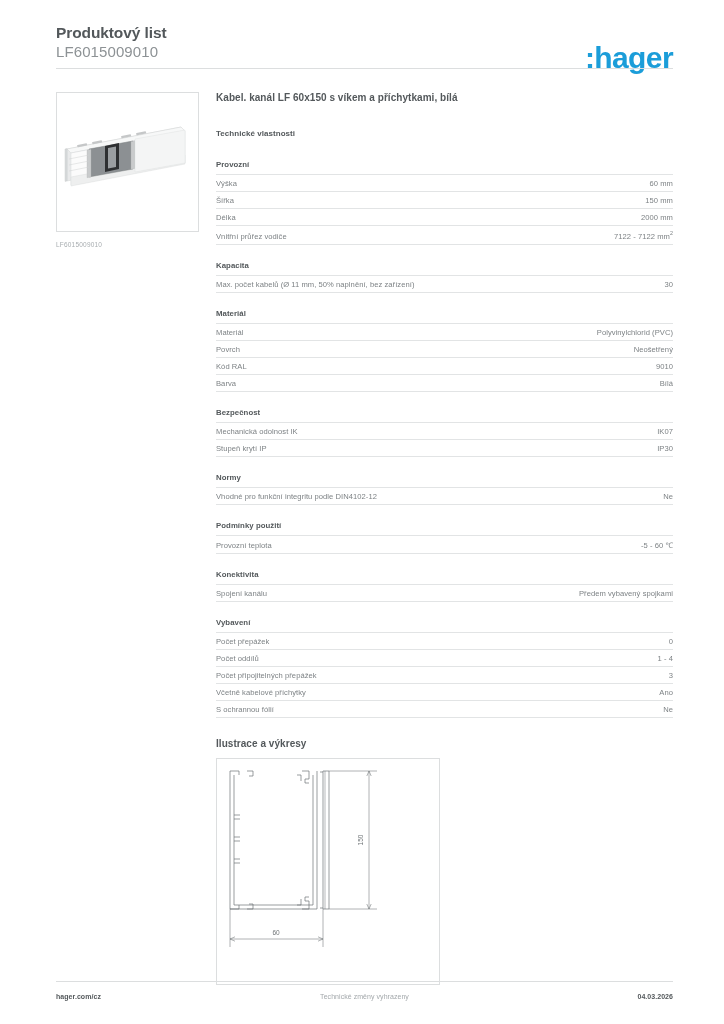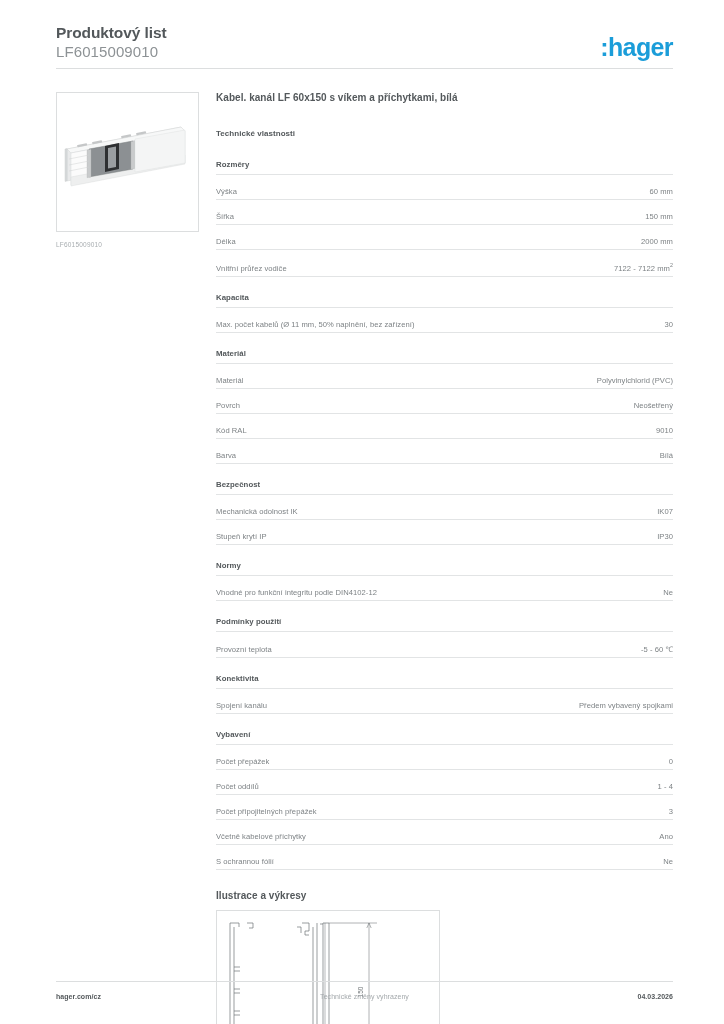--- a/index.html
+++ b/index.html
@@ -41,22 +41,22 @@
   .doc-ref {
     font-size: 15px;
     font-weight: normal;
     color: #8d9295;
     line-height: 19px;
     letter-spacing: 0.1px;
   }
   .brand {
     position: absolute;
     right: 0;
-    top: 9px;
-    font-size: 25px;
+    top: 20px;
+    font-size: 30px;
     font-weight: bold;
     color: #1b9dd9;
     letter-spacing: -0.6px;
     line-height: 28px;
   }
   .rule-top {
     position: absolute;
     left: 56px;
     right: 51px;
     top: 68px;
@@ -115,21 +115,21 @@
     font-weight: bold;
     color: #53585b;
     letter-spacing: 0.05px;
     padding-bottom: 5px;
   }
   .spec-row {
     display: flex;
     justify-content: space-between;
     align-items: baseline;
     border-top: 1px solid #e2e4e5;
-    padding: 12px 0 3px 0;
+    padding: 4px 0 3px 0;
     font-size: 7.6px;
     color: #7d8285;
     letter-spacing: 0.05px;
   }
   .section .spec-row:last-child { border-bottom: 1px solid #e2e4e5; }
   .spec-label { white-space: nowrap; }
   .spec-value { text-align: left; white-space: nowrap; }
   .sup { font-size: 5.4px; vertical-align: super; }
 
   
@@ -241,21 +241,21 @@
     </div>
     <div class="product-caption">LF6015009010</div>
   </div>
 
   <div class="specs">
     <div class="product-name">Kabel. kanál LF 60x150 s víkem a příchytkami, bílá</div>
     <div class="specs-title">Technické vlastnosti</div>
 
     <div id="sections-host">
         <div class="section">
-          <div class="section-title">Rozměry</div>
+          <div class="section-title">Provozní</div>
           <div class="spec-row">
             <div class="spec-label">Výška</div>
             <div class="spec-value">60 mm</div>
           </div>
           <div class="spec-row">
             <div class="spec-label">Šířka</div>
             <div class="spec-value">150 mm</div>
           </div>
           <div class="spec-row">
             <div class="spec-label">Délka</div>

